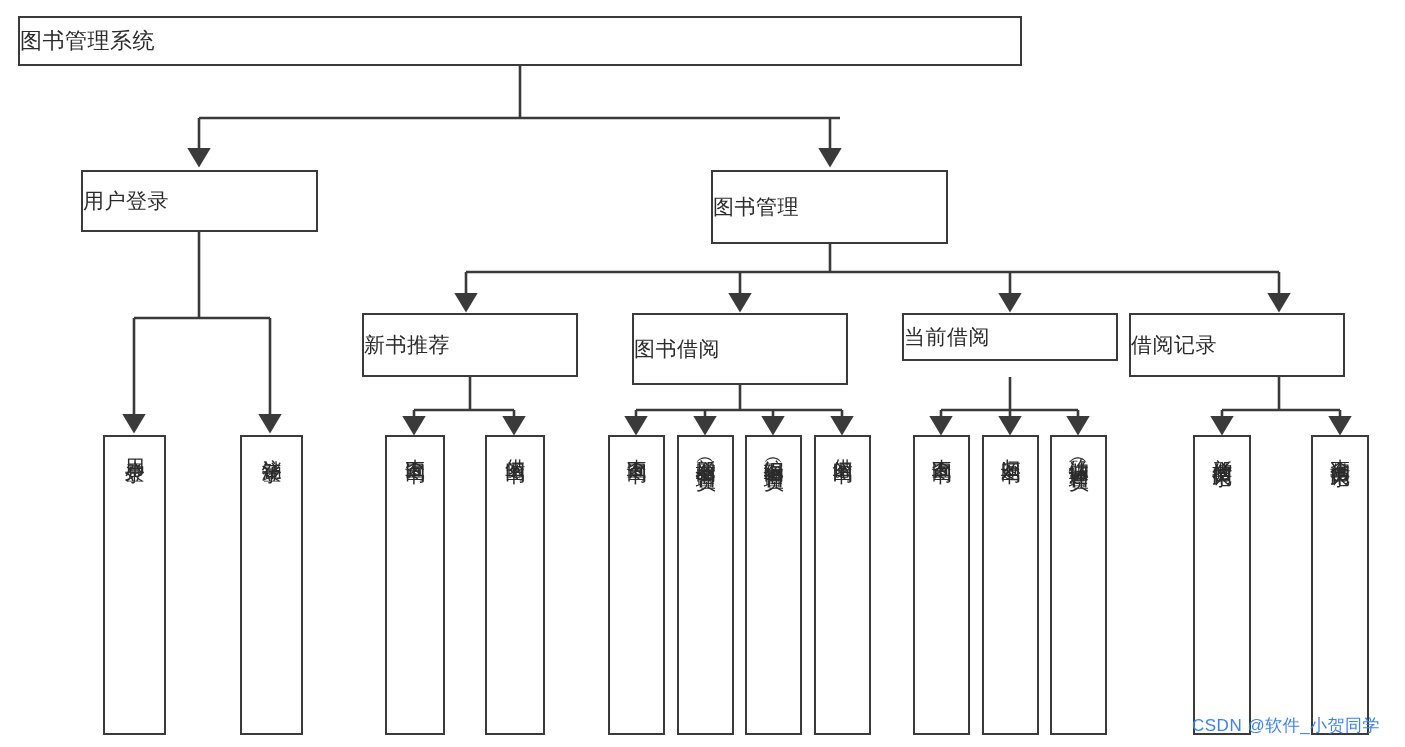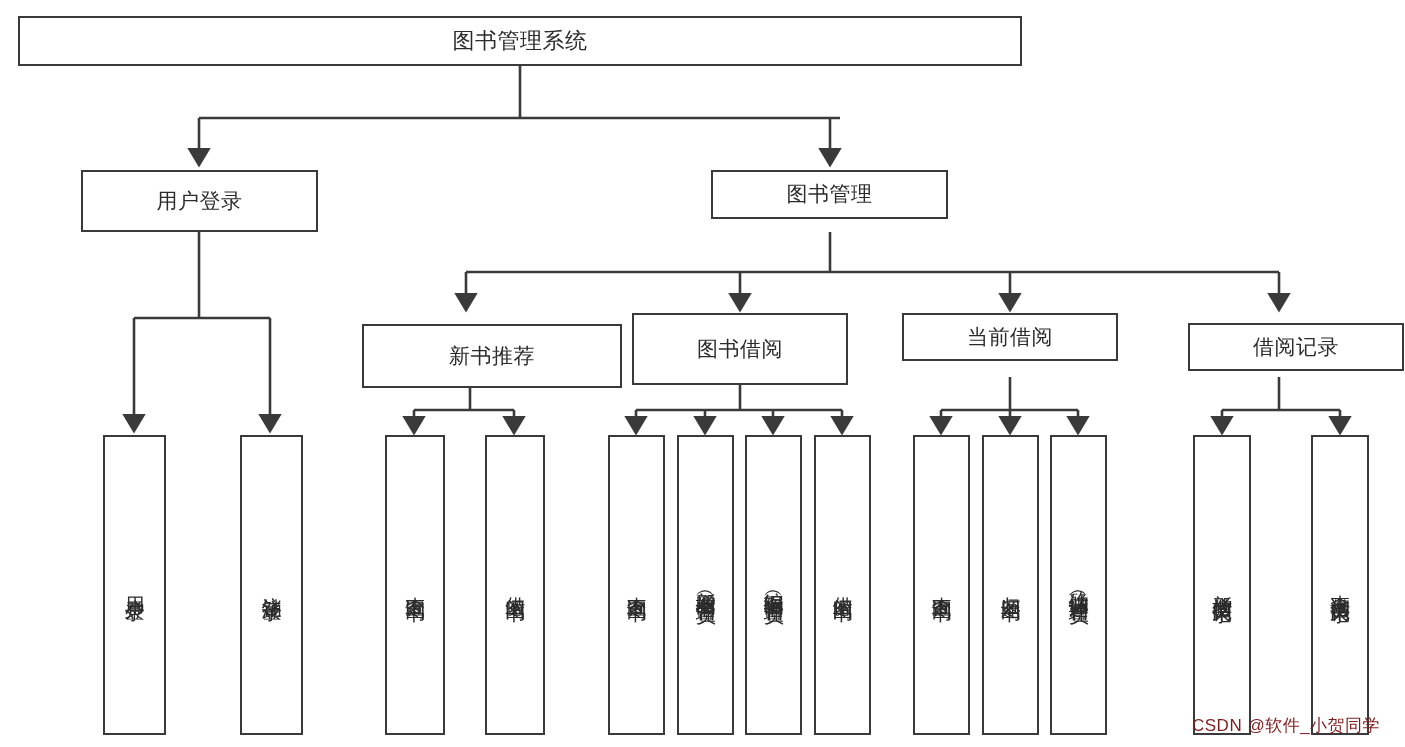--- a/index.html
+++ b/index.html
@@ -23,21 +23,21 @@
     pointer-events:none;
   }
   .node{
     position:absolute;
     box-sizing:border-box;
     border:2.5px solid #3a3a3a;
     background:#ffffff;
     color:#2b2b2b;
     display:flex;
     align-items:center;
-    justify-content:center;
+    justify-content:flex-start;
     text-align:center;
     line-height:1.18;
   }
   .node.h{            
     font-size:21px;
     letter-spacing:0.5px;
   }
   .node.root{
     font-size:22px;
   }
@@ -49,21 +49,21 @@
     padding:6px 0;
     white-space:normal;
   }
   .node.v .lbl{
     display:block;
     max-height:100%;
   }
   .watermark{
     position:absolute;
     font-size:17px;
-    color:#7f1d1d;
+    color:#3b82f6;
     letter-spacing:0.5px;
     white-space:nowrap;
     user-select:none;
   }
 </style>
 </head>
 <body>
 
 <div id="canvas">
 
@@ -117,34 +117,34 @@
     </g>
   </svg>
 
   <div class="node h root" style="left:18px;top:16px;width:1004px;height:50px;">
     <span class="lbl">图书管理系统</span>
   </div>
 
   <div class="node h" style="left:81px;top:170px;width:237px;height:62px;">
     <span class="lbl">用户登录</span>
   </div>
-  <div class="node h" style="left:711px;top:170px;width:237px;height:49px;">
+  <div class="node h" style="left:711px;top:170px;width:237px;height:74px;">
     <span class="lbl">图书管理</span>
   </div>
 
-  <div class="node h" style="left:362px;top:324px;width:260px;height:64px;">
+  <div class="node h" style="left:362px;top:313px;width:216px;height:64px;">
     <span class="lbl">新书推荐</span>
   </div>
   <div class="node h" style="left:632px;top:313px;width:216px;height:72px;">
     <span class="lbl">图书借阅</span>
   </div>
   <div class="node h" style="left:902px;top:313px;width:216px;height:48px;">
     <span class="lbl">当前借阅</span>
   </div>
-  <div class="node h" style="left:1188px;top:313px;width:216px;height:48px;margin-top:10px;">
+  <div class="node h" style="left:1129px;top:313px;width:216px;height:64px;">
     <span class="lbl">借阅记录</span>
   </div>
 
   <div class="node v" style="left:103px;top:435px;width:63px;height:300px;">
     <span class="lbl">用户登录</span>
   </div>
   <div class="node v" style="left:240px;top:435px;width:63px;height:300px;">
     <span class="lbl">注销登录</span>
   </div>
 

